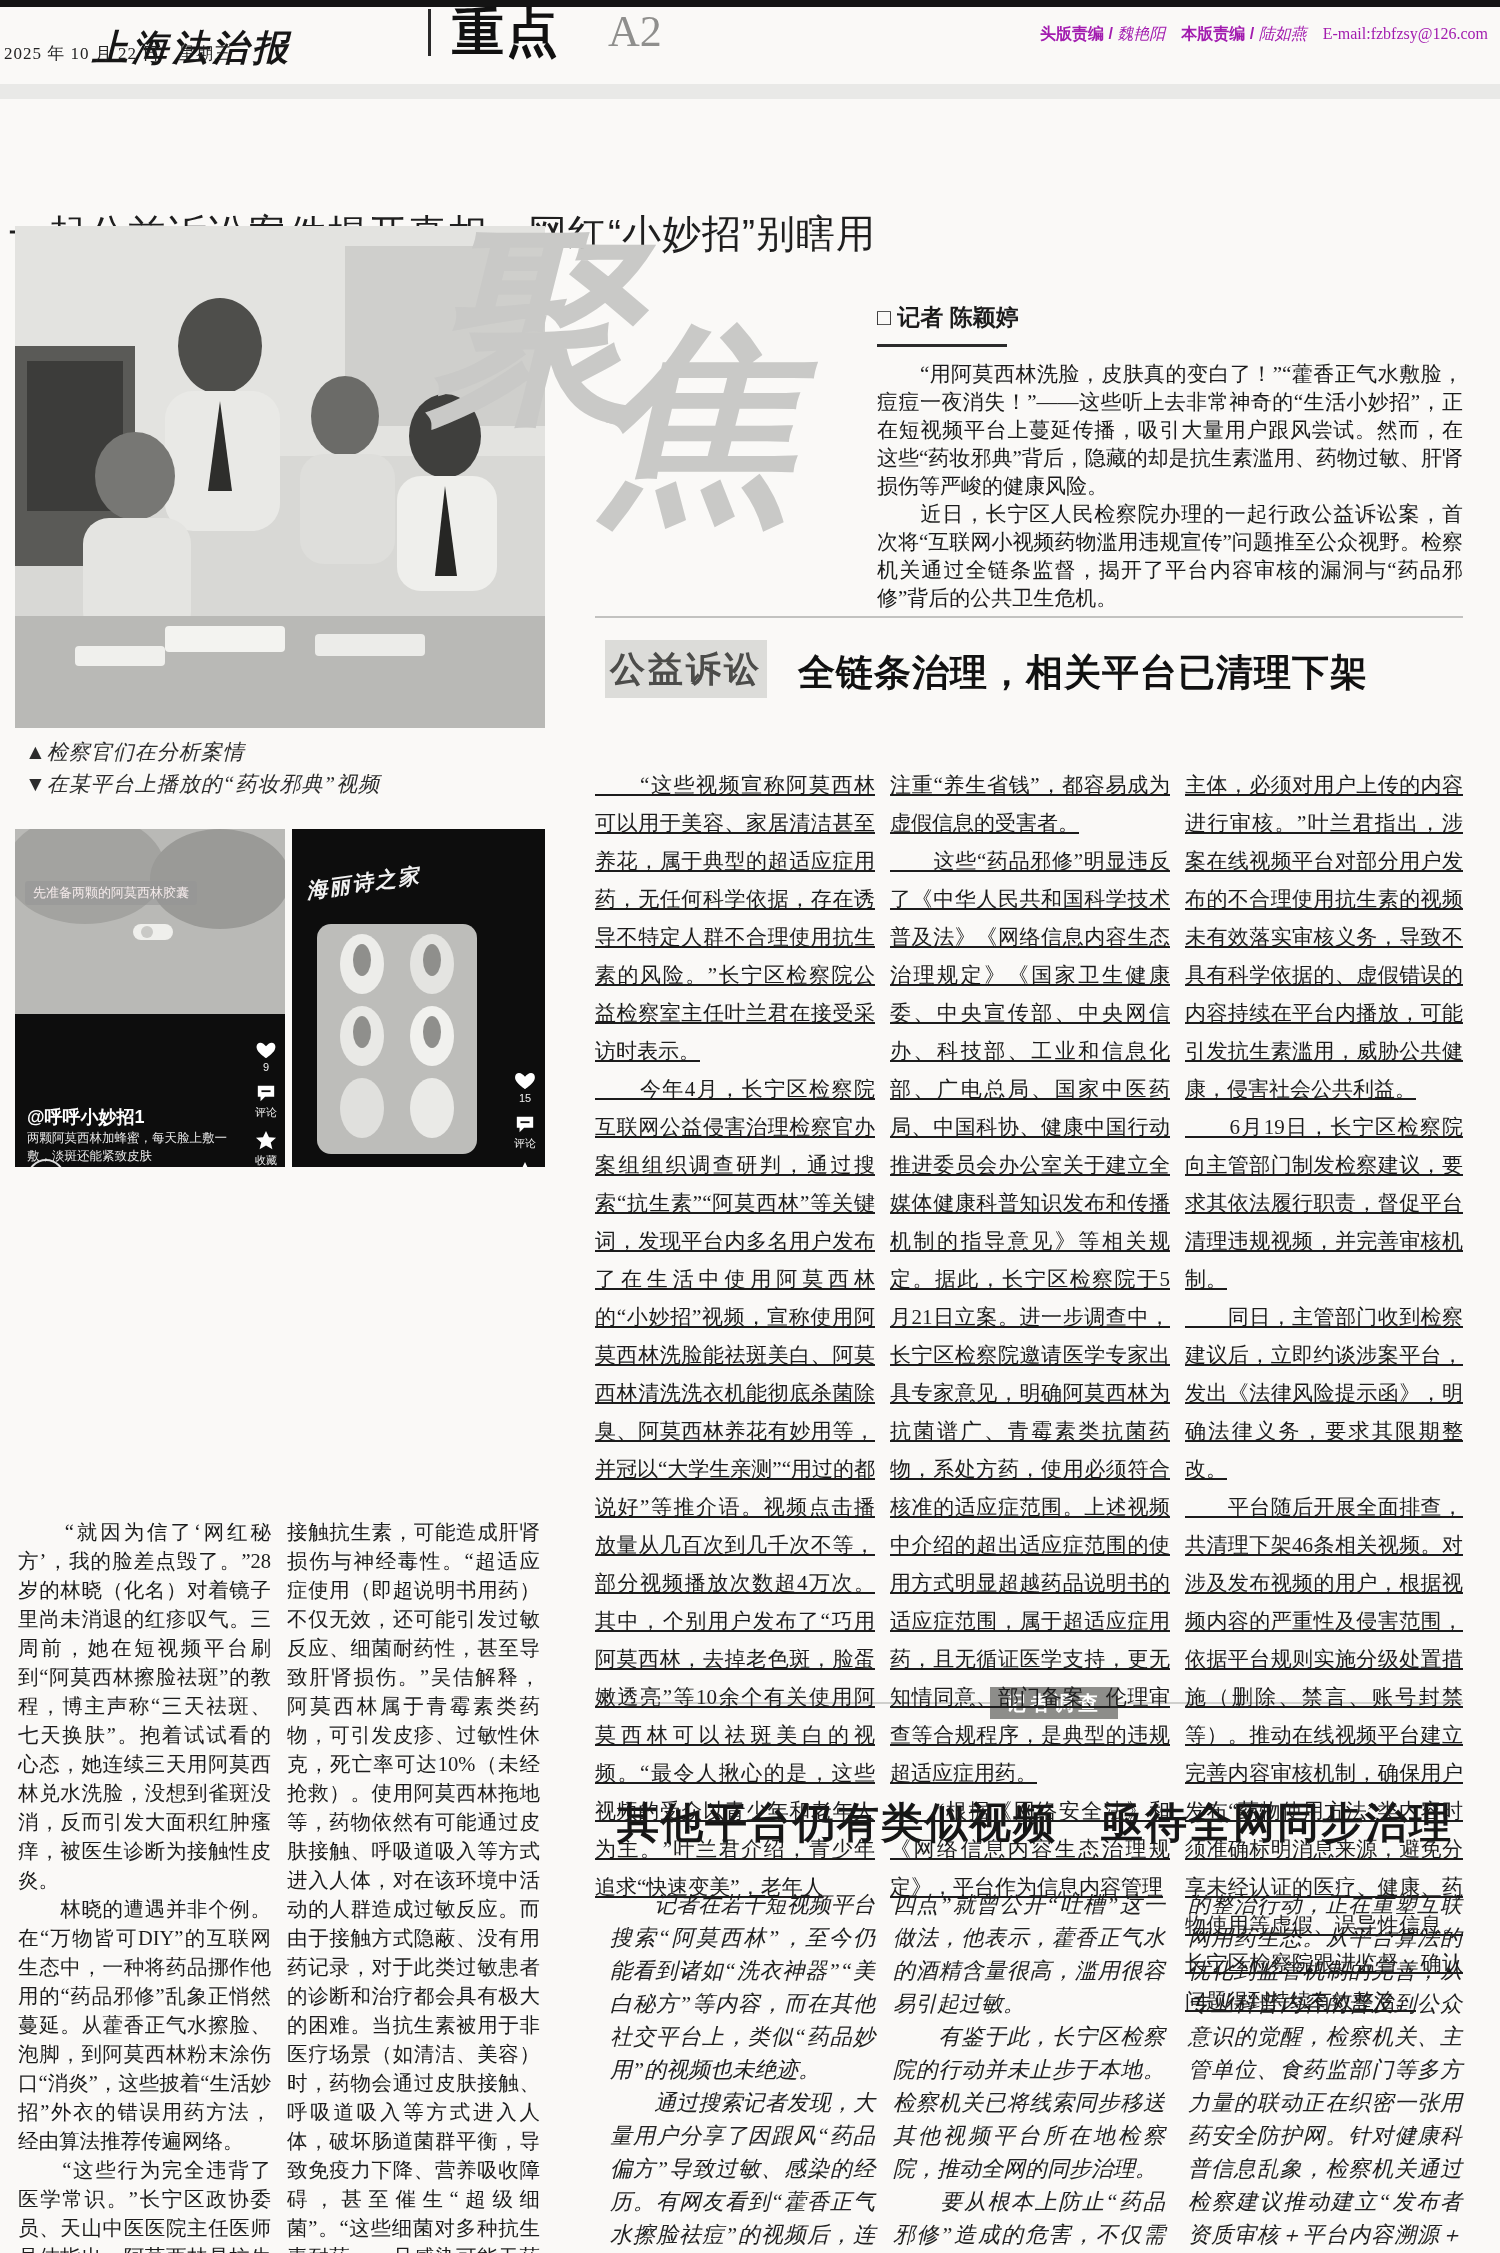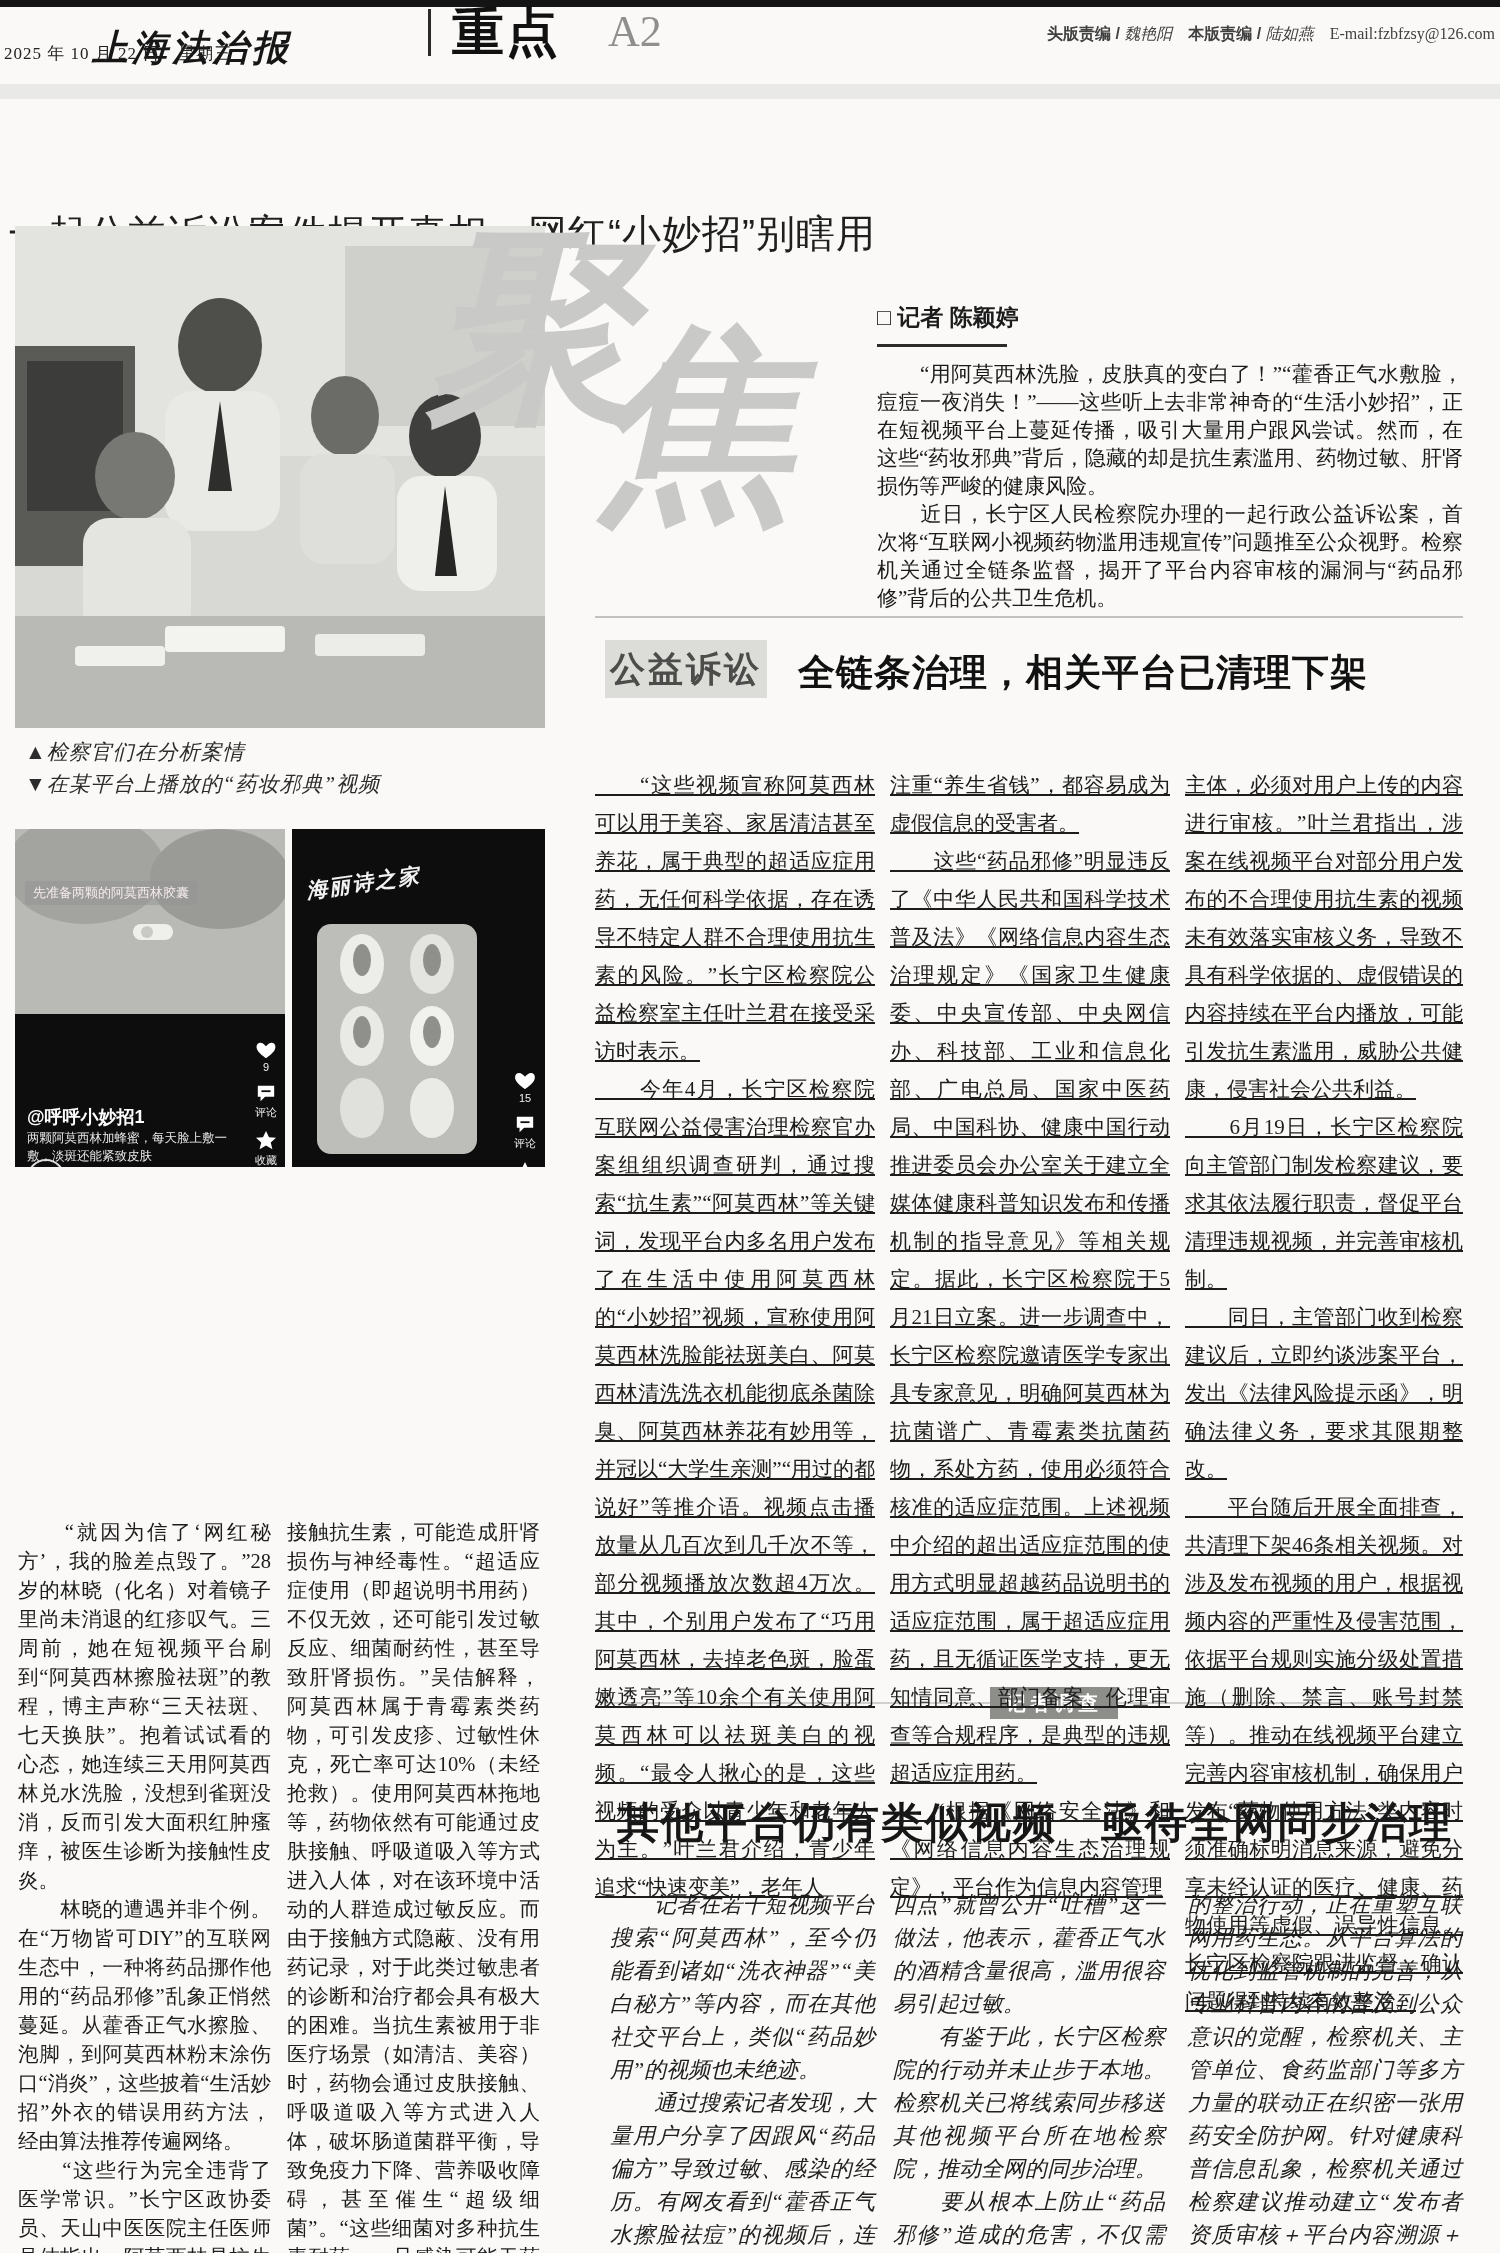--- a/index.html
+++ b/index.html
@@ -6,21 +6,21 @@
   .page{position:relative;width:1500px;height:2253px;background:#faf9f7;margin:0 auto;overflow:hidden;
         font-family:"Liberation Serif","DejaVu Serif",serif;color:#1c1c1c;}
   .abs{position:absolute;}
   
   .topbar{left:0;top:0;width:1500px;height:7px;background:#141414;}
   .paper-name{left:92px;top:24px;font-size:36px;font-weight:bold;font-style:italic;letter-spacing:4px;color:#161616;}
   .date-line{left:4px;top:42px;font-size:17px;color:#222;letter-spacing:1px;}
   .mast-divider{left:428px;top:9px;width:3px;height:47px;background:#2a2a2a;}
   .sec-label{left:452px;top:-2px;font-size:52px;font-weight:bold;color:#111;letter-spacing:2px;}
   .page-no{left:608px;top:6px;font-size:44px;color:#8f8f8d;}
-  .editors{right:5px;top:24px;font-size:16px;color:#404040;white-space:nowrap;text-align:center;}
+  .editors{right:12px;top:24px;font-size:16px;color:#a21caf;white-space:nowrap;text-align:center;}
   .editors b{font-family:"Liberation Sans","DejaVu Sans",sans-serif;font-weight:bold;}
   .editors i{font-style:italic;}
   .gray-band{left:0;top:84px;width:1500px;height:15px;background:#e9e9e7;}
   
   .headline{left:8px;top:100px;width:1488px;font-size:90px;font-weight:bold;color:#242424;
             letter-spacing:0px;line-height:1.06;white-space:nowrap;}
   .subtitle{left:8px;top:207px;width:1000px;font-size:39px;color:#1f1f1f;letter-spacing:1px;
             font-family:"Liberation Sans","DejaVu Sans",sans-serif;font-weight:500;}
   
   .wm{color:#c9c9c7;font-style:italic;font-weight:bold;z-index:1;line-height:1;}

